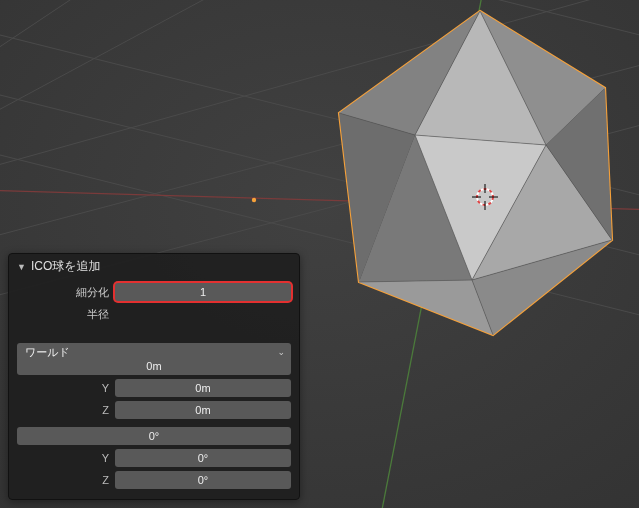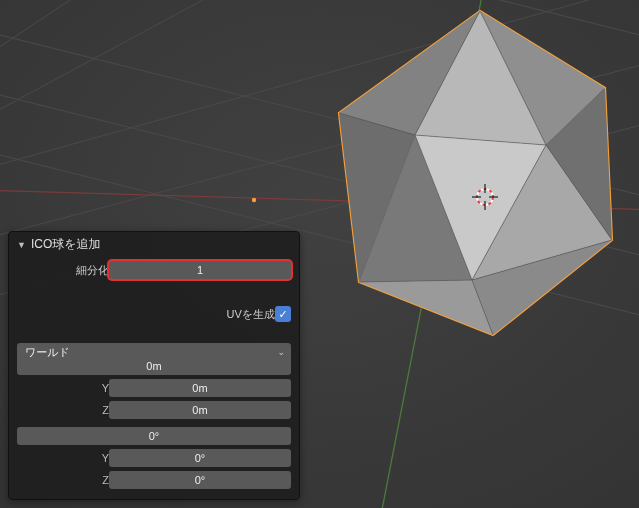--- a/index.html
+++ b/index.html
@@ -50,20 +50,21 @@
     width: 10px;
     display: inline-block;
   }
   .panel-body {
     padding: 2px 8px 8px 8px;
   }
   .row {
     display: flex;
     align-items: center;
     height: 22px;
+    gap: 6px;
   }
   .sep {
     height: 4px;
   }
   .row-label {
     width: 92px;
     text-align: right;
     color: #ccc;
     font-size: 11px;
     flex: none;
@@ -199,26 +200,23 @@
     <span>ICO球を追加</span>
   </div>
   <div class="panel-body">
 
     <div class="row">
       <div class="row-label">細分化</div>
       <div class="field highlight">1</div>
     </div>
 
     <div class="row">
-    </div>
-
-    <div class="row checkbox-row">
-      <span class="checkbox-label">UVを生成</span>
-      <div class="checkbox">✓</div>
-    </div>
+      <div class="row-label">半径</div>
+    </div>
+
 
     <div class="sep"></div>
 
     <div class="row">
       <div class="field dropdown">
         <span>ワールド</span>
         <span class="chev">⌄</span>
       </div>
     </div>
 

